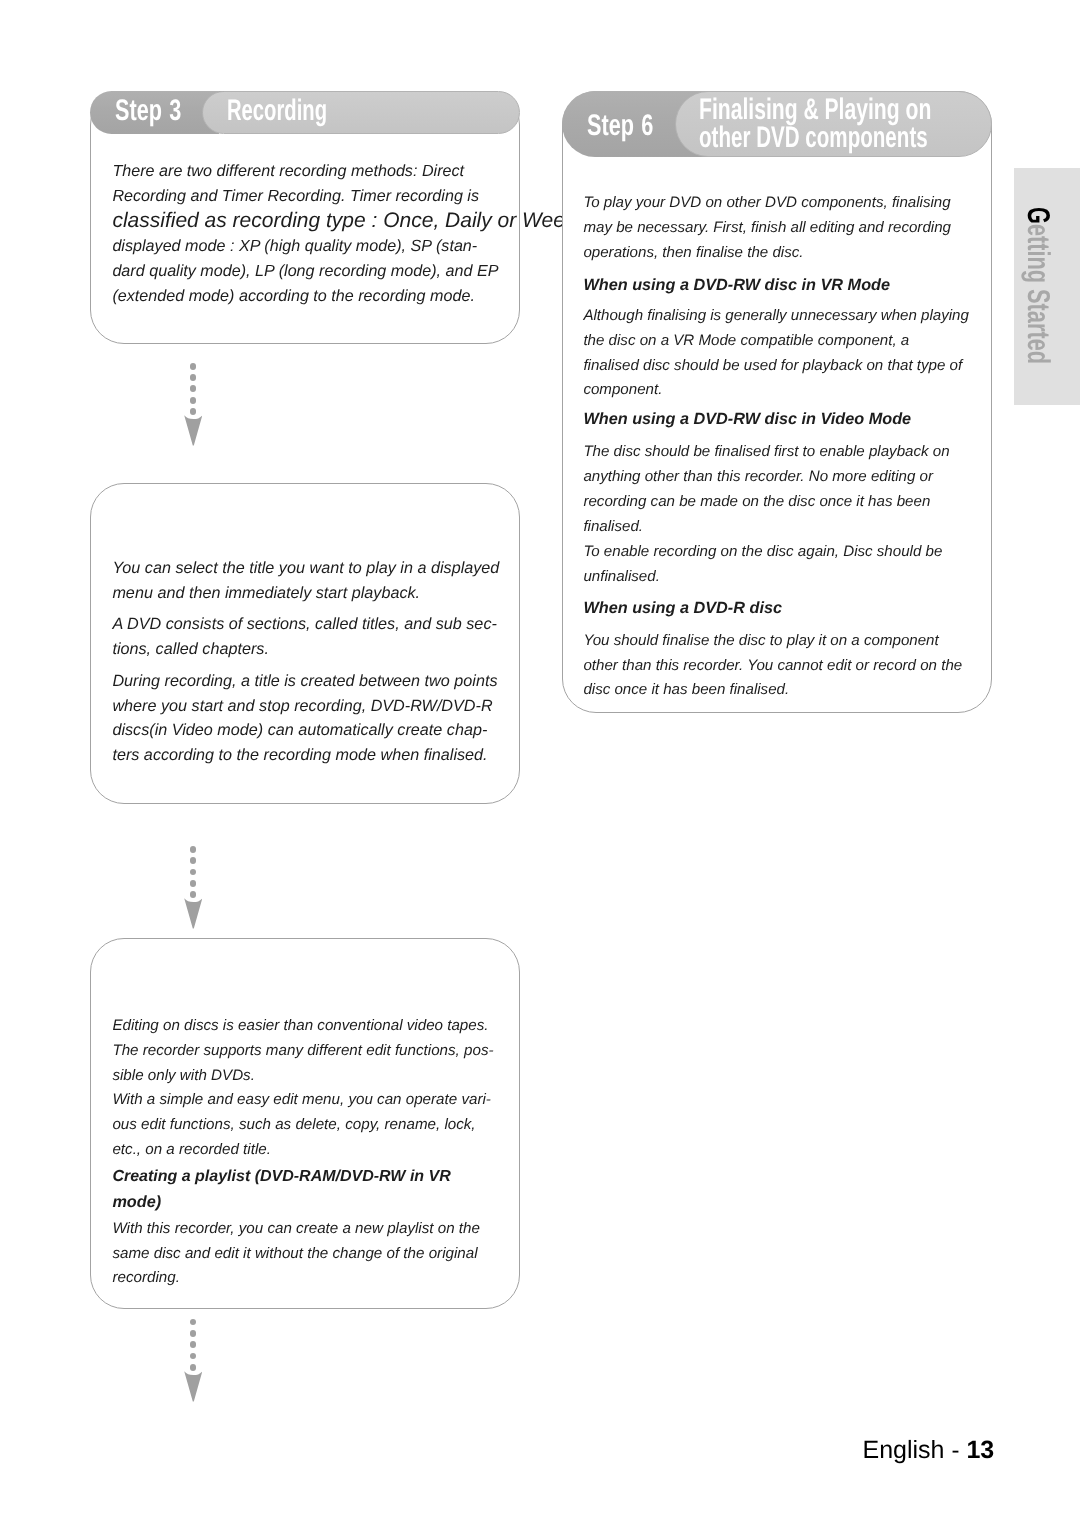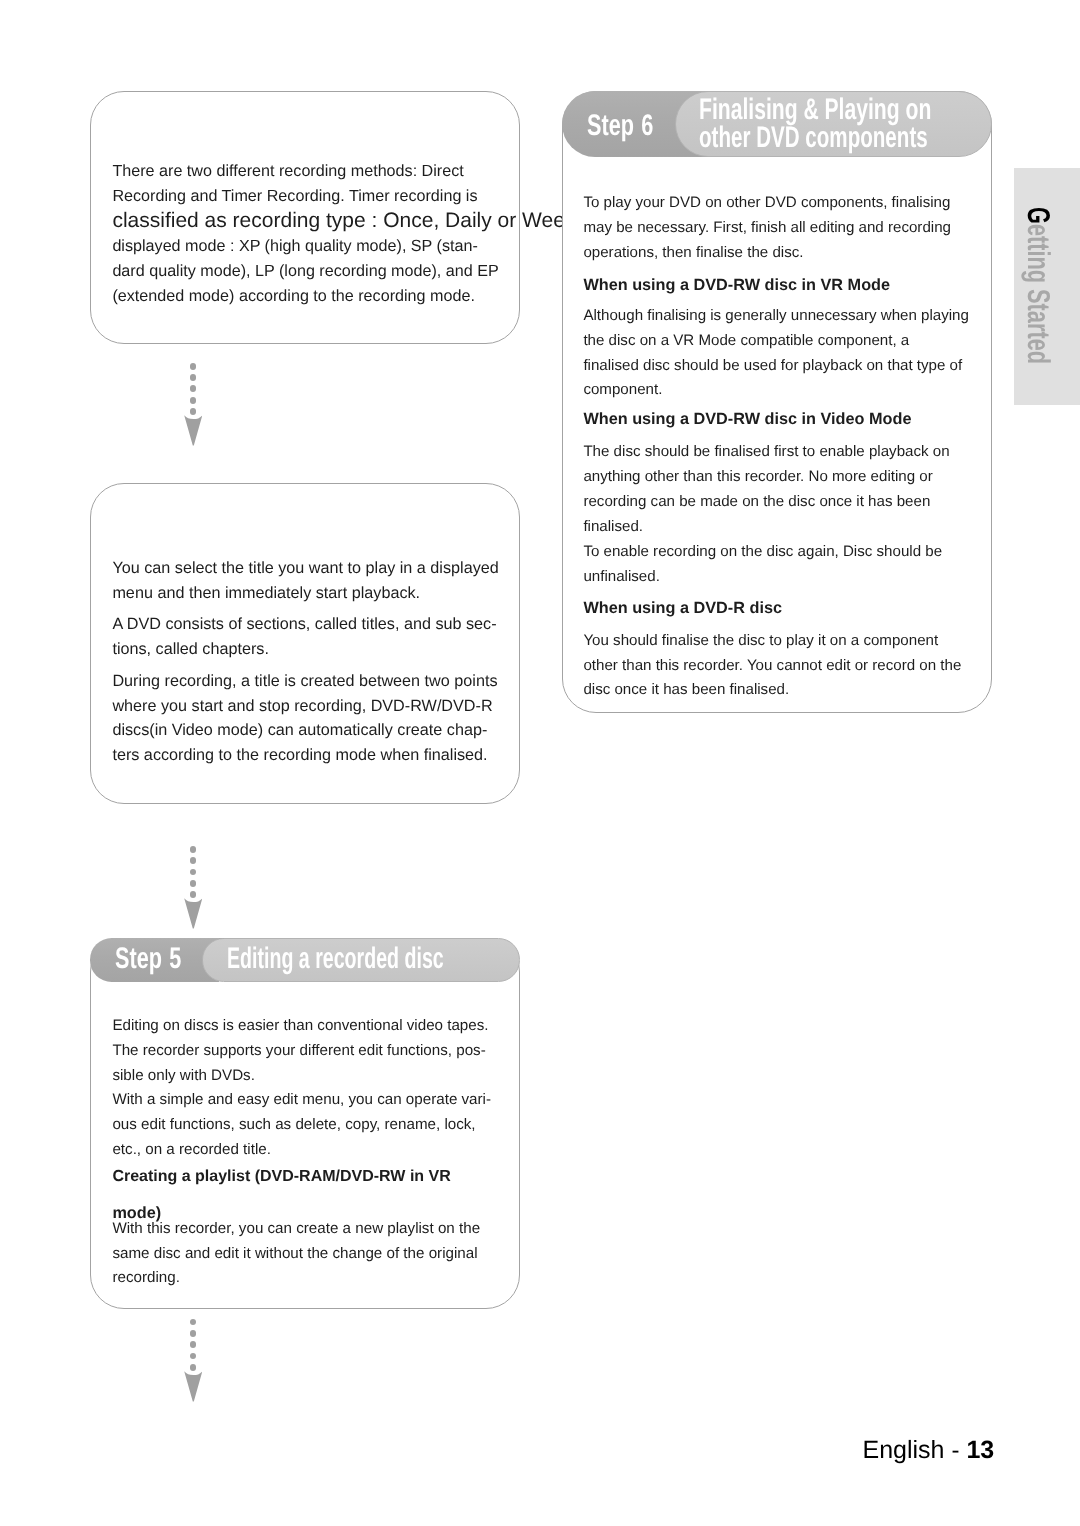--- a/index.html
+++ b/index.html
@@ -14,73 +14,73 @@
   .pill-dark{position:absolute;left:0;top:0;
       background:linear-gradient(180deg,#b0b0b0 0%,#aaaaaa 40%,#a4a4a4 100%);}
   .pill-light{position:absolute;top:0;
       background:linear-gradient(180deg,#cdcdcd 0%,#c9c9c9 45%,#c4c4c4 100%);
       border:1px solid #b3b3b3;box-sizing:border-box;}
   .steplbl,.titlelbl{position:absolute;color:#fff;font-weight:bold;white-space:nowrap;
       transform-origin:left top;}
   .titlelbl div{white-space:nowrap;transform-origin:left top;}
 
   .body{position:absolute;color:#1d1d1d;}
-  .body .ln{position:absolute;left:0;white-space:nowrap;transform-origin:left top;}
+  .body .ln{position:absolute;left:0;white-space:nowrap;transform-origin:left top;font-style:italic;}
   .body .ln.b{font-weight:bold;}
 
   .arrow{position:absolute;}
   .arrow .dot{position:absolute;border-radius:50%;background:#a0a0a0;}
   .arrow svg{position:absolute;}
 
   .sidetab{position:absolute;background:#e0e0e0;}
   .sidetab .vtxt{position:absolute;white-space:nowrap;font-weight:bold;
       transform-origin:left top;}
 
   .footer{position:absolute;white-space:nowrap;color:#000;}
 </style>
 </head>
 <body>
 
 <div class="page">
 <div class="card" style="left:89.7px;top:90.6px;width:430.6px;height:253.5px;"></div>
+<div class="hdr" style="left:89.7px;top:90.6px;width:430.6px;height:43.3px;">
+  <div class="pill-dark" style="width:129.5px;height:43.3px;border-radius:21.65px 0 0 21.65px;"></div>
+  <div class="pill-light" style="left:112.7px;width:317.4px;height:43.3px;border-radius:21.65px;"></div>
+  <div class="steplbl" style="left:25.3px;top:3.2px;font-size:29.8px;transform:scaleX(0.7263);"><span>Step</span><span style="display:inline-block;width:2.0px;"></span> <span>3</span></div>
+  <div class="titlelbl" style="left:136.9px;top:3.2px;font-size:29.8px;transform:scaleX(0.6787);">Recording</div>
+</div>
 <div class="body" style="left:112.4px;top:0px;">
   <div class="ln" style="top:159.25px;font-size:16.15px;line-height:24.9px;">There are two different recording methods: Direct</div>
   <div class="ln" style="top:184.15px;font-size:16.15px;line-height:24.9px;">Recording and Timer Recording. Timer recording is</div>
   <div class="ln" style="top:209.05px;font-size:21px;line-height:24.9px;">classified as recording type : Once, Daily or Weekly or</div>
   <div class="ln" style="top:233.95px;font-size:16.15px;line-height:24.9px;">displayed mode : XP (high quality mode), SP (stan-</div>
   <div class="ln" style="top:258.85px;font-size:16.15px;line-height:24.9px;">dard quality mode), LP (long recording mode), and EP</div>
   <div class="ln" style="top:283.75px;font-size:16.15px;line-height:24.9px;">(extended mode) according to the recording mode.</div>
 </div>
 <div class="card" style="left:89.7px;top:483.0px;width:430.6px;height:321.0px;"></div>
 <div class="body" style="left:112.4px;top:0px;">
   <div class="ln" style="top:556.06px;font-size:16.19px;line-height:24.85px;">You can select the title you want to play in a displayed</div>
   <div class="ln" style="top:580.91px;font-size:16.19px;line-height:24.85px;">menu and then immediately start playback.</div>
   <div class="ln" style="top:612.36px;font-size:16.19px;line-height:24.85px;">A DVD consists of sections, called titles, and sub sec-</div>
   <div class="ln" style="top:637.21px;font-size:16.19px;line-height:24.85px;">tions, called chapters.</div>
   <div class="ln" style="top:668.66px;font-size:16.19px;line-height:24.85px;">During recording, a title is created between two points</div>
   <div class="ln" style="top:693.51px;font-size:16.19px;line-height:24.85px;">where you start and stop recording, DVD-RW/DVD-R</div>
   <div class="ln" style="top:718.36px;font-size:16.19px;line-height:24.85px;">discs(in Video mode) can automatically create chap-</div>
   <div class="ln" style="top:743.21px;font-size:16.19px;line-height:24.85px;">ters according to the recording mode when finalised.</div>
 </div>
 <div class="card" style="left:89.7px;top:938.4px;width:430.6px;height:371.0px;"></div>
-<div class="hdr" style="left:89.7px;top:938.4px;width:430.6px;height:43.3px;">
-  <div class="pill-dark" style="width:129.5px;height:43.3px;border-radius:21.65px 0 0 21.65px;"></div>
-  <div class="pill-light" style="left:112.7px;width:317.4px;height:43.3px;border-radius:21.65px;"></div>
-  <div class="steplbl" style="left:25.3px;top:3.2px;font-size:29.8px;transform:scaleX(0.7263);"><span>Step</span><span style="display:inline-block;width:2.0px;"></span> <span>5</span></div>
-  <div class="titlelbl" style="left:136.9px;top:3.2px;font-size:29.8px;transform:scaleX(0.6577);">Editing a recorded disc</div>
-</div>
 <div class="body" style="left:112.4px;top:0px;">
   <div class="ln" style="top:1014.06px;font-size:15.18px;line-height:24.75px;">Editing on discs is easier than conventional video tapes.</div>
-  <div class="ln" style="top:1038.81px;font-size:15.18px;line-height:24.75px;">The recorder supports your different edit functions, pos-</div>
+  <div class="ln" style="top:1038.81px;font-size:15.18px;line-height:24.75px;">The recorder supports many different edit functions, pos-</div>
   <div class="ln" style="top:1063.56px;font-size:15.18px;line-height:24.75px;">sible only with DVDs.</div>
   <div class="ln" style="top:1088.31px;font-size:15.18px;line-height:24.75px;">With a simple and easy edit menu, you can operate vari-</div>
   <div class="ln" style="top:1113.06px;font-size:15.18px;line-height:24.75px;">ous edit functions, such as delete, copy, rename, lock,</div>
   <div class="ln" style="top:1137.81px;font-size:15.18px;line-height:24.75px;">etc., on a recorded title.</div>
   <div class="ln b" style="top:1165.09px;font-size:16px;line-height:24.75px;">Creating a playlist (DVD-RAM/DVD-RW in VR</div>
-  <div class="ln b" style="top:1189.84px;font-size:16.25px;line-height:24.75px;margin-top:11px;">mode)</div>
+  <div class="ln b" style="top:1189.84px;font-size:16.25px;line-height:24.75px;">mode)</div>
   <div class="ln" style="top:1216.76px;font-size:15.18px;line-height:24.75px;">With this recorder, you can create a new playlist on the</div>
   <div class="ln" style="top:1241.51px;font-size:15.18px;line-height:24.75px;text-align:right;">same disc and edit it without the change of the original</div>
   <div class="ln" style="top:1266.26px;font-size:15.18px;line-height:24.75px;">recording.</div>
 </div>
 <div class="card" style="left:561.8px;top:90.6px;width:430.4px;height:622.0px;"></div>
 <div class="hdr" style="left:561.8px;top:90.6px;width:430.4px;height:54px;">
   <div class="pill-dark" style="width:147.0px;height:66.6px;border-radius:33.3px 0 0 33.3px;"></div>
   <div class="pill-light" style="left:113.2px;width:317.2px;height:66.6px;border-radius:33.3px;"></div>
   <div class="steplbl" style="left:25.3px;top:18.0px;font-size:29.8px;transform:scaleX(0.7263);"><span>Step</span><span style="display:inline-block;width:2.0px;"></span> <span>6</span></div>
   <div class="titlelbl" style="left:136.9px;top:5.9px;font-size:29.8px;line-height:28px;">

